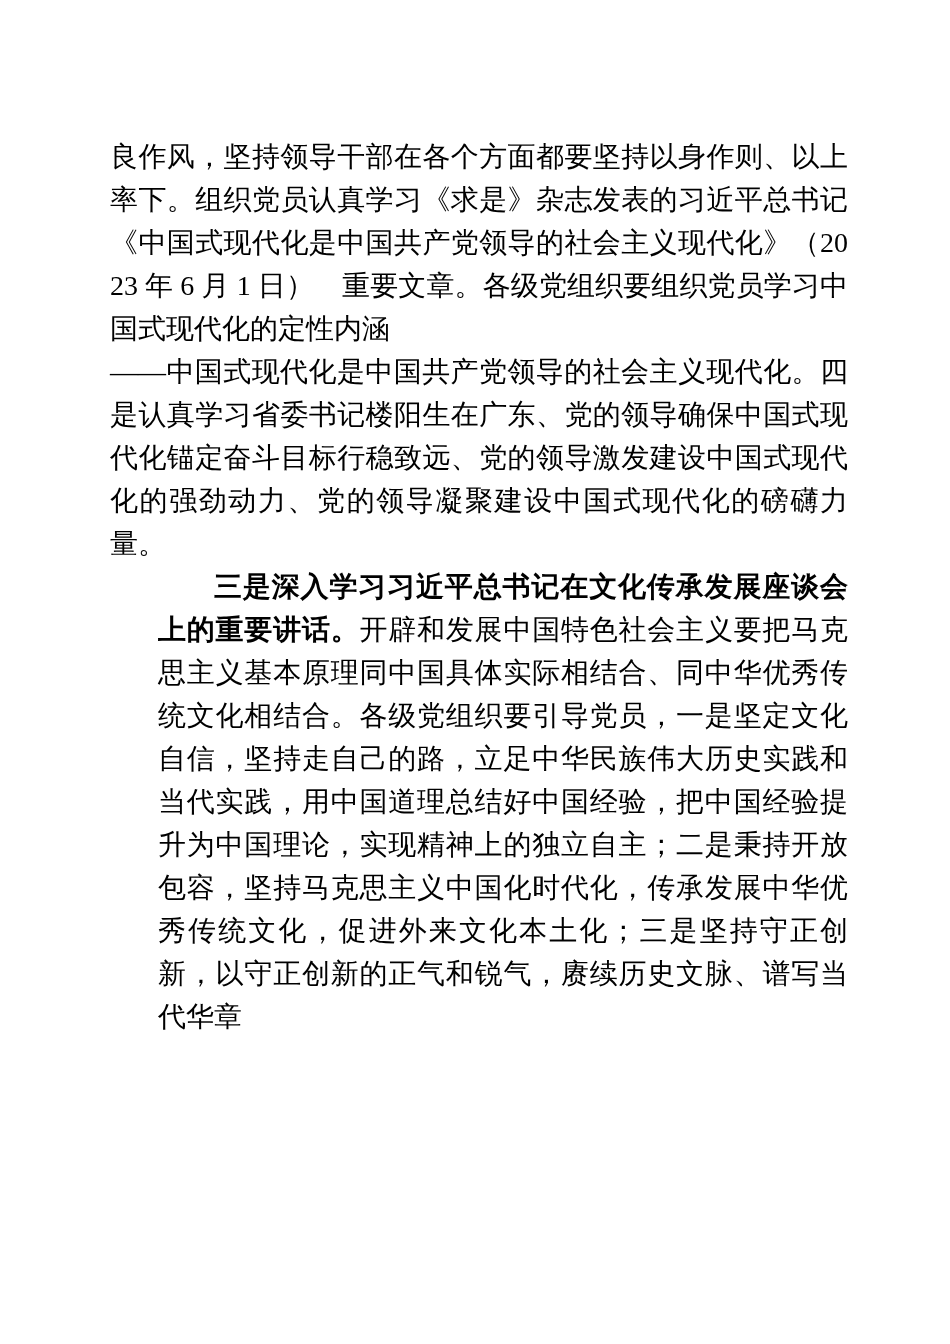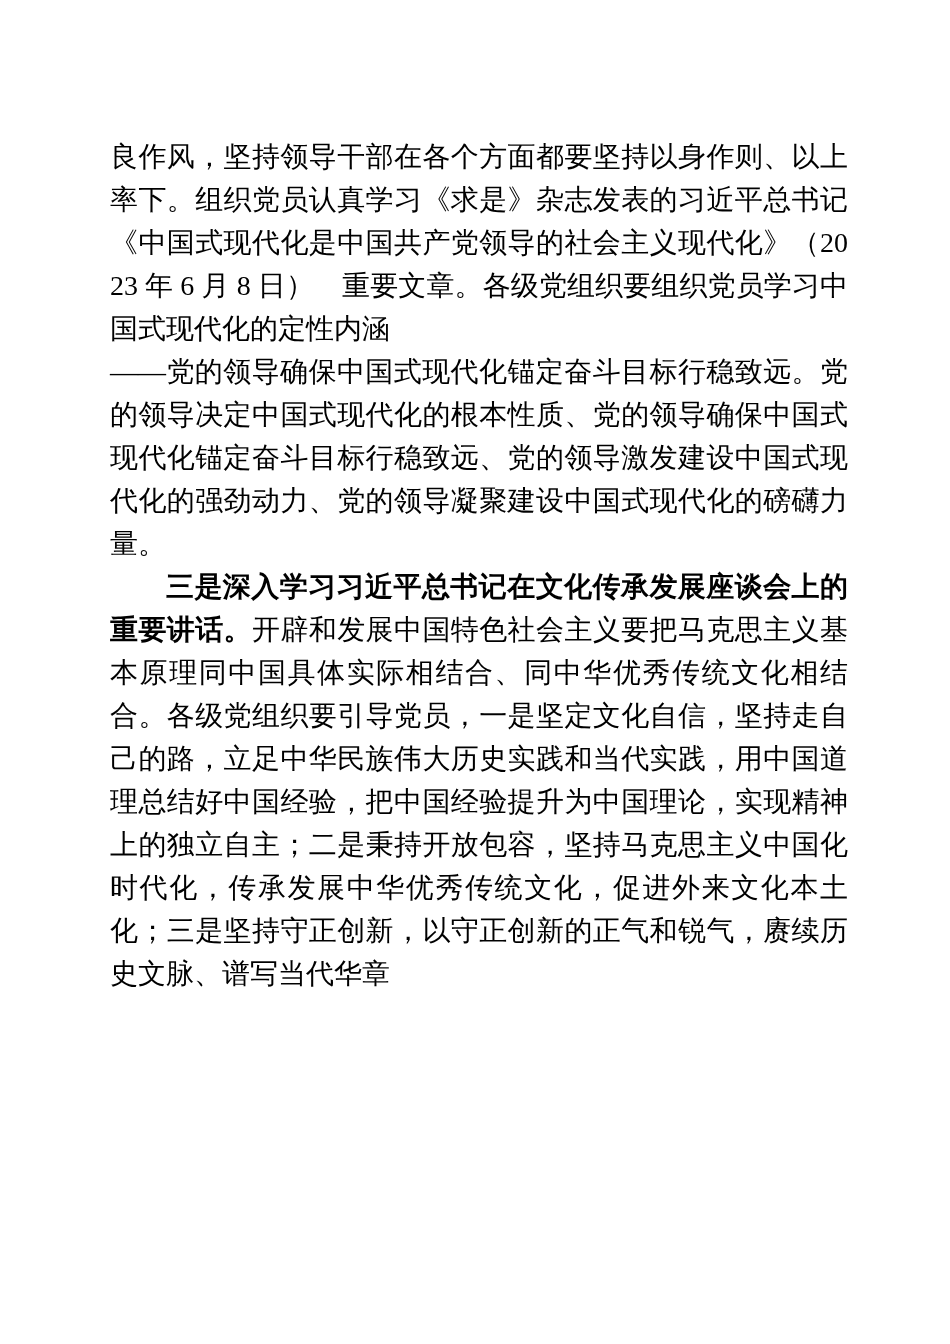--- a/index.html
+++ b/index.html
@@ -26,28 +26,29 @@
     text-align: justify;
     text-justify: inter-ideograph;
     word-break: break-all;
   }
   .para {
     margin: 0;
     padding: 0;
   }
   .para.indent {
     text-indent: 56px;
+    margin-left: 48px;
   }
   .seg.bold {
     font-family: "Liberation Sans", "DejaVu Sans", sans-serif;
     font-weight: 700;
   }
 </style>
 </head>
 <body>
 
 <div class="page">
   <div class="doc" id="doc" style="color: rgb(0, 0, 0);">
-      <p class="para"><span class="seg">良作风，坚持领导干部在各个方面都要坚持以身作则、以上率下。组织党员认真学习《求是》杂志发表的习近平总书记《中国式现代化是中国共产党领导的社会主义现代化》（2023 年 6 月 8 日）　重要文章。各级党组织要组织党员学习中国式现代化的定性内涵</span></p>
-      <p class="para"><span class="seg">——党的领导确保中国式现代化锚定奋斗目标行稳致远。党的领导决定中国式现代化的根本性质、党的领导确保中国式现代化锚定奋斗目标行稳致远、党的领导激发建设中国式现代化的强劲动力、党的领导凝聚建设中国式现代化的磅礴力量。</span></p>
+      <p class="para"><span class="seg">良作风，坚持领导干部在各个方面都要坚持以身作则、以上率下。组织党员认真学习《求是》杂志发表的习近平总书记《中国式现代化是中国共产党领导的社会主义现代化》（2023 年 6 月 1 日）　重要文章。各级党组织要组织党员学习中国式现代化的定性内涵</span></p>
+      <p class="para"><span class="seg">——中国式现代化是中国共产党领导的社会主义现代化。四是认真学习省委书记楼阳生在广东、党的领导确保中国式现代化锚定奋斗目标行稳致远、党的领导激发建设中国式现代化的强劲动力、党的领导凝聚建设中国式现代化的磅礴力量。</span></p>
       <p class="para indent"><span class="seg bold">三是深入学习习近平总书记在文化传承发展座谈会上的重要讲话。</span><span class="seg">开辟和发展中国特色社会主义要把马克思主义基本原理同中国具体实际相结合、同中华优秀传统文化相结合。各级党组织要引导党员，一是坚定文化自信，坚持走自己的路，立足中华民族伟大历史实践和当代实践，用中国道理总结好中国经验，把中国经验提升为中国理论，实现精神上的独立自主；二是秉持开放包容，坚持马克思主义中国化时代化，传承发展中华优秀传统文化，促进外来文化本土化；三是坚持守正创新，以守正创新的正气和锐气，赓续历史文脉、谱写当代华章</span></p>
     </div>
 </div>
 
 </body></html>

